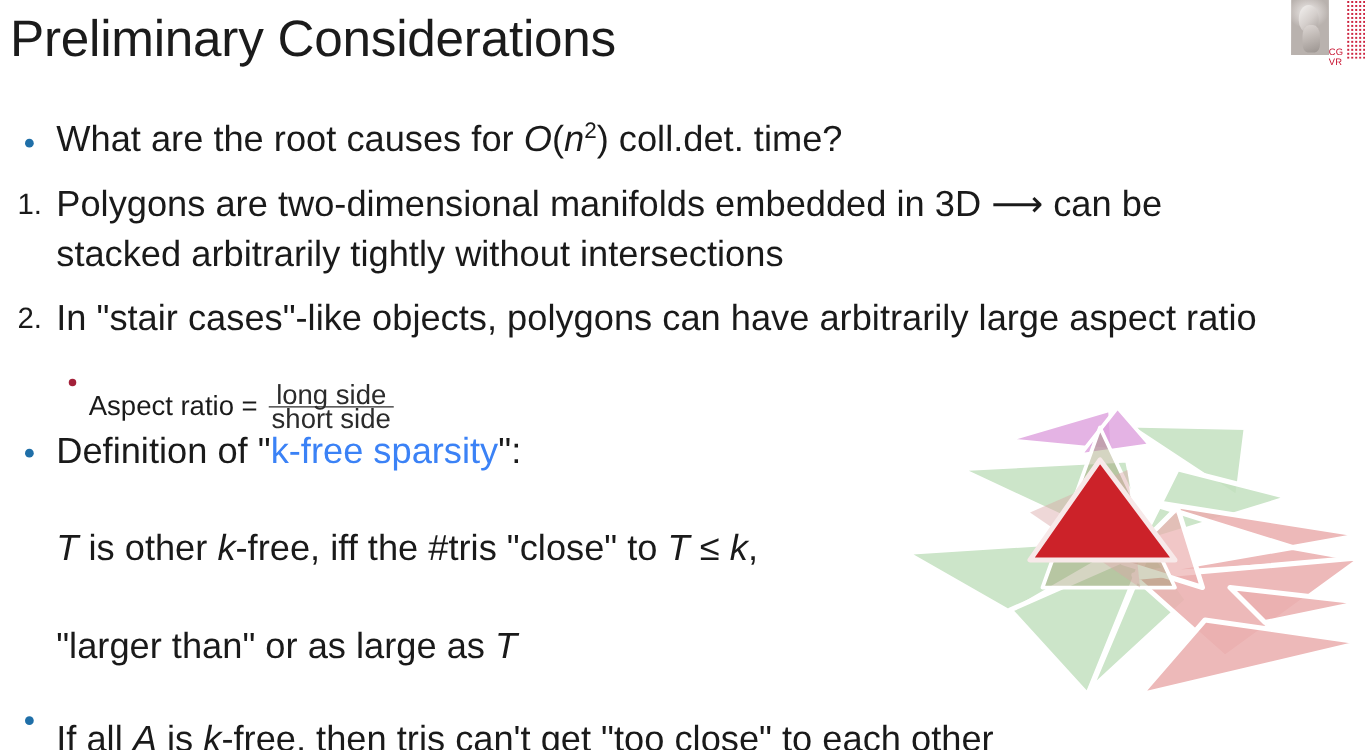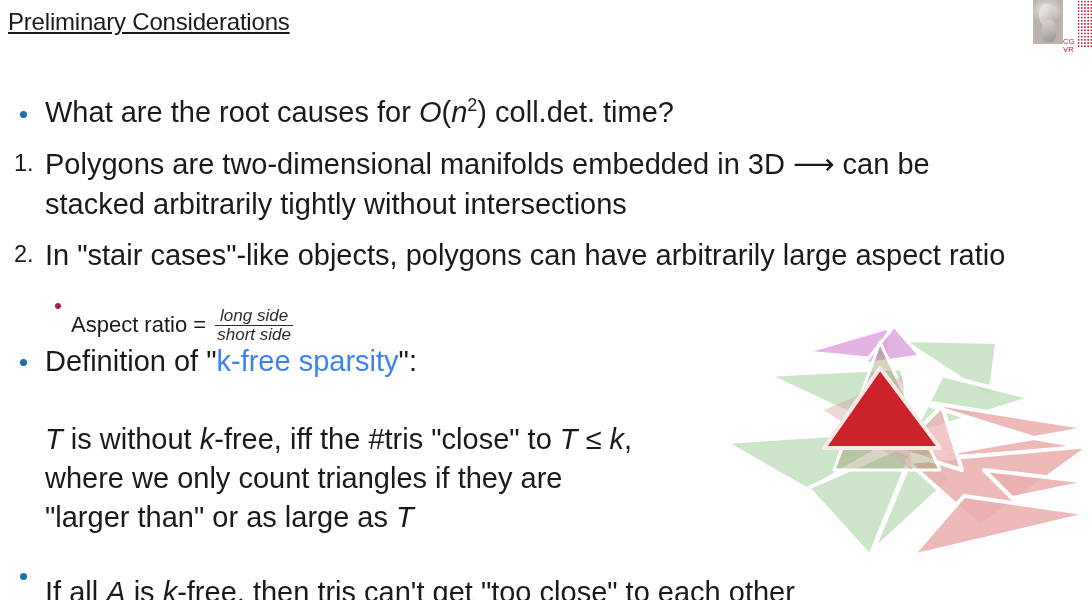--- a/index.html
+++ b/index.html
@@ -87,26 +87,25 @@
     line-height: 8px;
     letter-spacing: 0.2px;
   }
   .logo-cgvr div { white-space: nowrap; }
 
   
   .title {
     position: absolute;
     left: 8px;
     top: 8px;
-    font-size: 24px;
+    font-size: 41px;
     font-weight: normal;
     letter-spacing: -0.2px;
     color: #1b1b1b;
     white-space: nowrap;
-    text-decoration: underline;
   }
 
   
   .line {
     position: absolute;
     font-size: 29px;
     line-height: 29px;
     color: #1a1a1a;
     white-space: nowrap;
   }
@@ -135,25 +134,24 @@
 
   i.it { font-style: italic; }
   .blue { color: #3b82f6; }
   sup.sq { font-size: 0.62em; vertical-align: super; line-height: 0; }
 
   
   .frac {
     display: inline-block;
     vertical-align: -0.45em;
     text-align: center;
-    font-size: 17px;
+    font-size: 22px;
     line-height: 18px;
     color: #2b2b2b;
     margin: 0 3px;
-    font-style: italic;
   }
   .frac .num { display: block; padding: 0 2px; }
   .frac .den { display: block; padding: 0 2px; border-top: 1.4px solid #2b2b2b; }
 
   
   .illus {
     position: absolute;
     left: 712px;
     top: 320px;
     width: 380px;
@@ -196,23 +194,22 @@
       <span class="num">long side</span>
       <span class="den">short side</span>
     </span>
   </div>
 
   <div class="bullet-dot" style="left:20px; top:359px;"></div>
   <div class="line" style="left:45px; top:347px;">
     <span>Definition of "</span><span class="blue">k-free sparsity</span><span>":</span>
   </div>
   <div class="line" style="left:45px; top:425px;">
-    <i class="it">T</i><span> is without </span><i class="it">k</i><span>-free, iff the #tris "close" to </span><i class="it">T</i><span> ≤ </span><i class="it">k</i><span>,</span>
-  </div>
-  <div class="line" style="left:45px; top:464px;">where we only count triangles if they are</div>
+    <i class="it">T</i><span> is other </span><i class="it">k</i><span>-free, iff the #tris "close" to </span><i class="it">T</i><span> ≤ </span><i class="it">k</i><span>,</span>
+  </div>
   <div class="line" style="left:45px; top:503px;">
     <span>"larger than" or as large as </span><i class="it">T</i>
   </div>
 
   <div class="bullet-dot" style="left:20px; top:573px;"></div>
   <div class="line" style="left:45px; top:578px;">
     <span>If all </span><i class="it">A</i><span> is </span><i class="it">k</i><span>-free, then tris can't get "too close" to each other</span>
   </div>
 
   <div class="illus">

